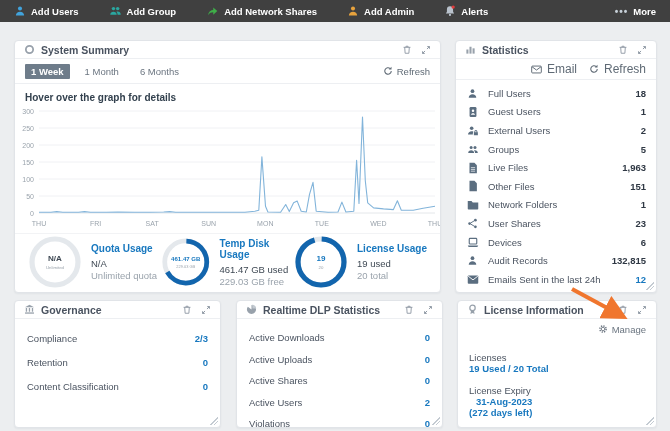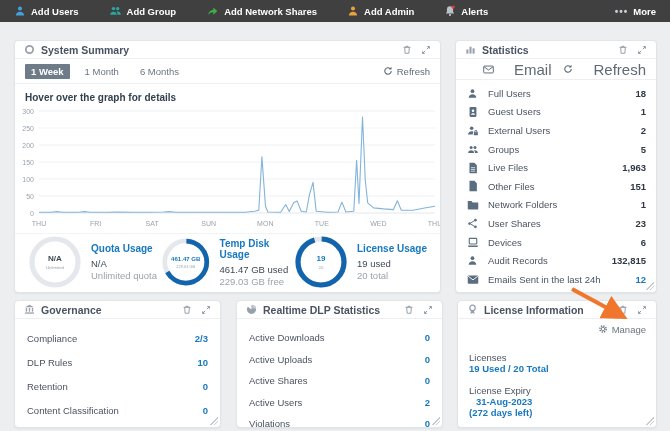--- a/index.html
+++ b/index.html
@@ -57,21 +57,21 @@
   }
   .donut-group { flex:1; display:flex; align-items:center; gap:10px; }
   .donut-texts .d-title { font-size:10px; font-weight:700; color:#1878bf; }
   .donut-texts .d-line1 { font-size:9.5px; color:#3f4954; margin-top:4px; }
   .donut-texts .d-line2 { font-size:9.5px; color:#9aa3ac; margin-top:1px; }
   
   .stats-links {
     height:21px; display:flex; align-items:center; justify-content:flex-end;
     gap:12px; padding:0 10px; border-bottom:1px solid #edeff2;
   }
-  .mini-link { display:flex; align-items:center; gap:20px; font-size:15px; color:#5f6a75; cursor:pointer; }
+  .mini-link { display:flex; align-items:center; gap:5px; font-size:12px; color:#5f6a75; cursor:pointer; }
   .stats-rows { padding:4px 10px 0; }
   .stat-row { display:flex; align-items:center; height:18.6px; }
   .stat-row .s-icon { width:13px; display:flex; justify-content:center; }
   .stat-row .s-label { margin-left:9px; font-size:9.5px; color:#4a5360; }
   .stat-row .s-value { margin-left:auto; font-size:9.5px; font-weight:700; color:#2f3844; }
   .stat-row .s-value.blue { color:#1878bf; }
   
   .kv-rows { padding:8px 12px 0; }
   .kv-row { display:flex; align-items:flex-start; justify-content:space-between; }
   .kv-label { font-size:9.5px; color:#4a5360; }
@@ -452,24 +452,20 @@
           </svg>
       </span>
     </span>
   </div>
   <div class="kv-rows">
     <div class="kv-row">
       <span class="kv-label">Compliance</span>
       <span class="kv-value">2/3</span>
     </div>
     <div class="kv-row">
-      <span class="kv-label">DLP Rules</span>
-      <span class="kv-value">10</span>
-    </div>
-    <div class="kv-row">
       <span class="kv-label">Retention</span>
       <span class="kv-value">0</span>
     </div>
     <div class="kv-row">
       <span class="kv-label">Content Classification</span>
       <span class="kv-value">0</span>
     </div>
   </div>
   <div class="grip"></div>
 </div>

